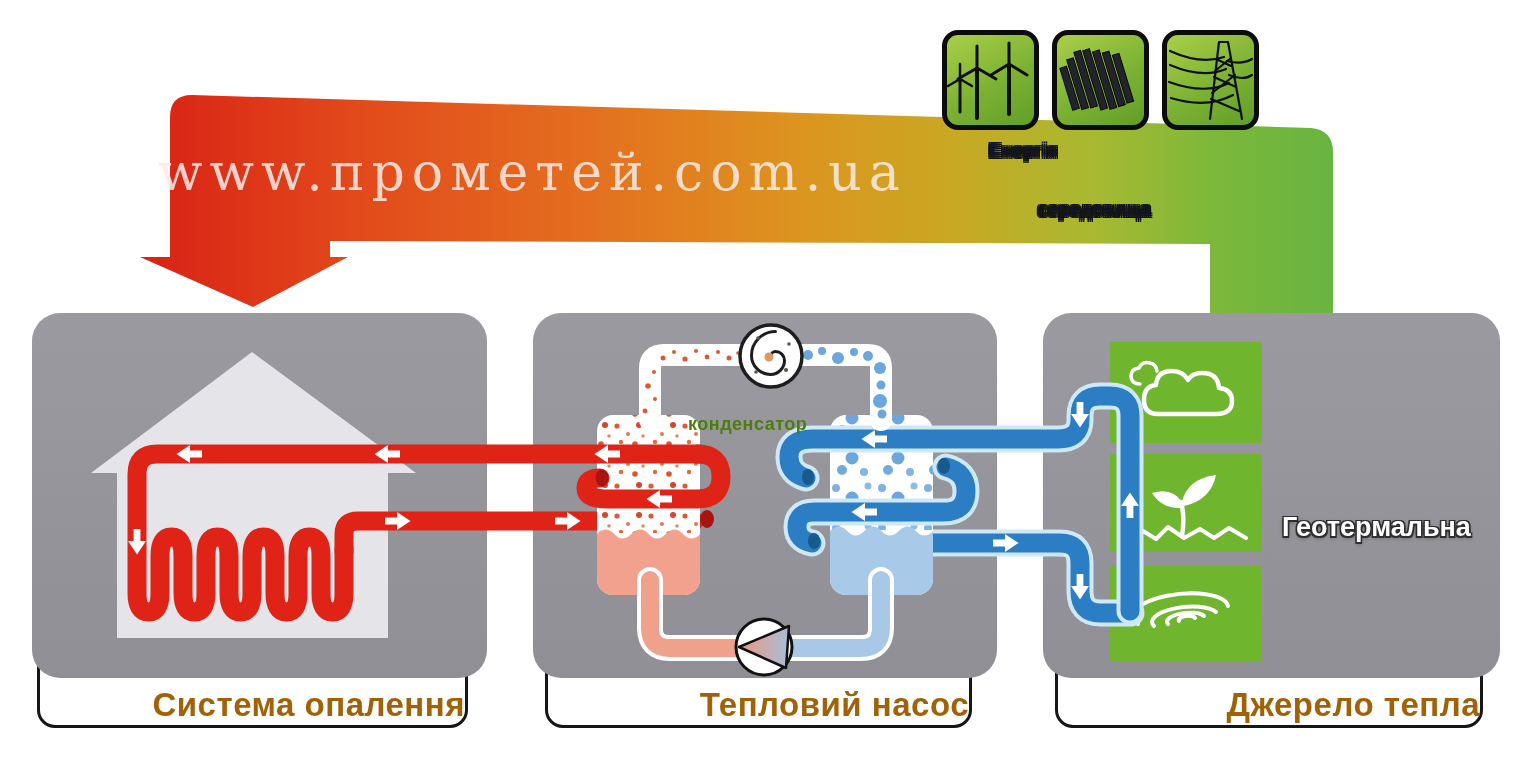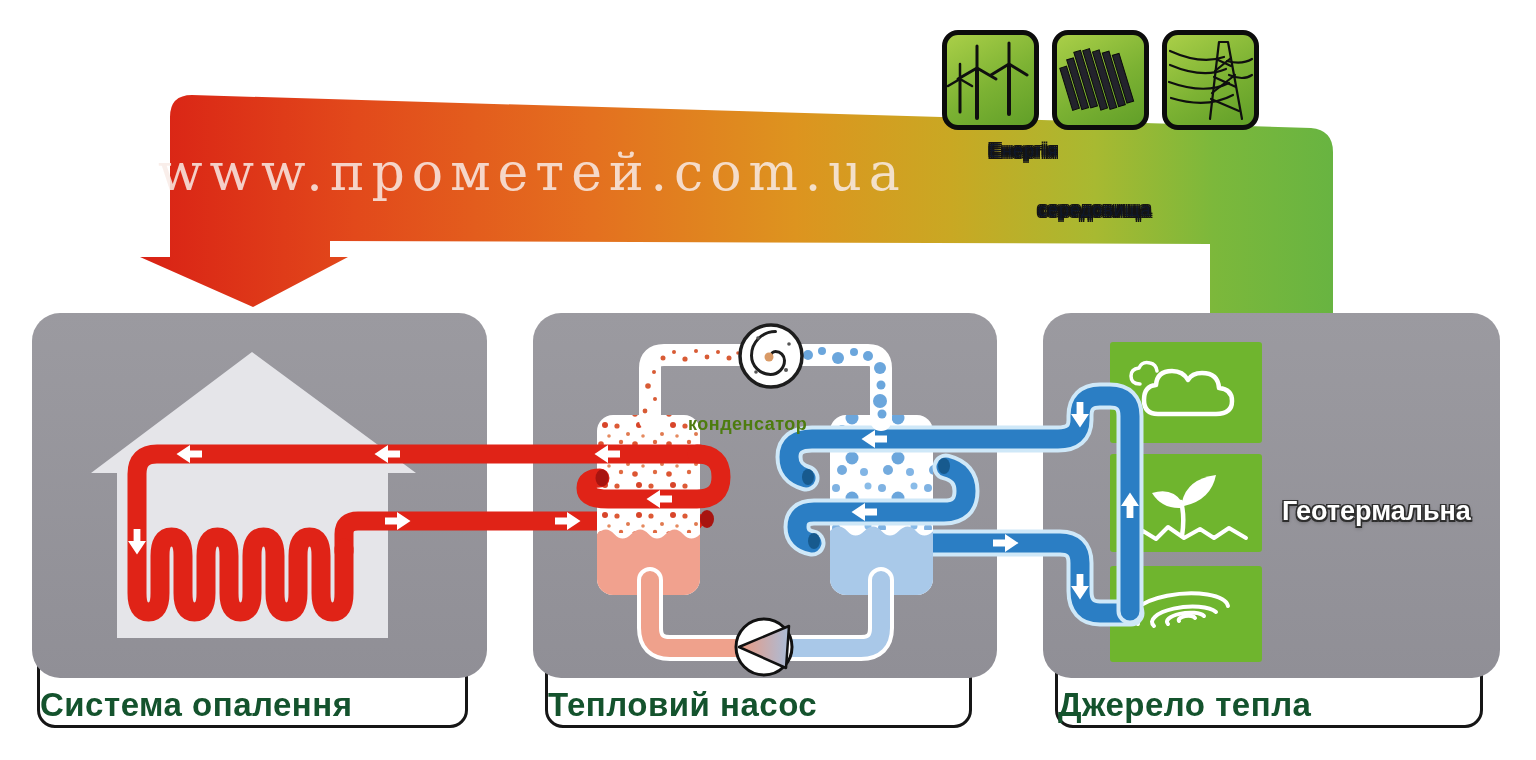--- a/index.html
+++ b/index.html
@@ -26,22 +26,22 @@
   .ibox svg{width:100%;height:100%;}
 
   
   .panel{top:313px;height:365px;border-radius:28px;background:linear-gradient(#9b9aa0,#908f96);z-index:5;}
   .panel-left{left:32px;width:455px;}
   .panel-mid{left:533px;width:464px;}
   .panel-right{left:1043px;width:457px;}
 
   
   .plate{top:650px;height:78px;background:#ffffff;border:3px solid #161616;border-radius:18px;
-    box-sizing:border-box;z-index:4;text-align:left;padding-top:33px;
-    font-weight:bold;font-size:33px;color:#14532d;letter-spacing:.5px;}
+    box-sizing:border-box;z-index:4;text-align:right;padding-top:33px;
+    font-weight:bold;font-size:33px;color:#a16207;letter-spacing:.5px;}
   .plate-left{left:37px;width:431px;}
   .plate-mid{left:545px;width:427px;}
   .plate-right{left:1055px;width:428px;}
 
   
   .tile{left:67px;width:152px;background:#6fb52e;border-radius:3px;position:absolute;}
   .tile svg{width:100%;height:100%;}
   .src-label{left:231px;position:absolute;font-weight:bold;font-size:27px;color:#fff;white-space:nowrap;
     text-shadow:-1.5px -1.5px 0 #2e2e2e,1.5px -1.5px 0 #2e2e2e,-1.5px 1.5px 0 #2e2e2e,1.5px 1.5px 0 #2e2e2e,
                 0 2px 4px rgba(0,0,0,.45);}
@@ -152,21 +152,21 @@
     <div class="tile" style="top:253px;height:96px;">
       <svg viewBox="0 0 152 96">
         <g stroke="#ffffff" fill="none" stroke-width="4" stroke-linecap="round">
           <path d="M 28 58 A 48 18 -6 1 1 118 40"></path>
           <path d="M 44 60 A 33 12 -6 1 1 106 46"></path>
           <path d="M 58 58 A 19 7 -6 1 1 94 50"></path>
           <path d="M 69 55 A 8 3.5 -6 1 1 85 52"></path>
         </g>
       </svg>
     </div>
-    <div class="src-label" style="top:183px;padding-left:8px;">Геотермальна</div>
+    <div class="src-label" style="top:199px;padding-left:8px;">Геотермальна</div>
   </div>
 
   <svg class="abs layer fg" width="1536" height="760">
     <defs>
       <path id="arr" d="M -12 -3.4 H 0 V -9 L 13.5 0 L 0 9 V 3.4 H -12 Z"></path>
       <linearGradient id="valveGrad" gradientUnits="userSpaceOnUse" x1="740" y1="0" x2="790" y2="0">
         <stop offset="0" stop-color="#ea9a82"></stop>
           <stop offset="1" stop-color="#a9bdd9"></stop>
       </linearGradient>
       <pattern id="redDots" width="34" height="30" patternUnits="userSpaceOnUse">

